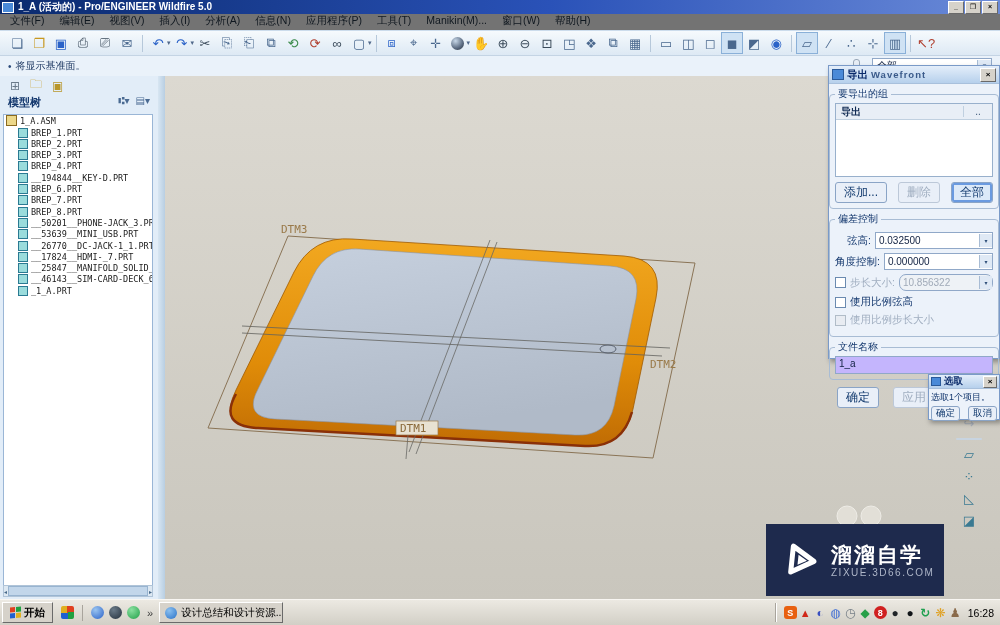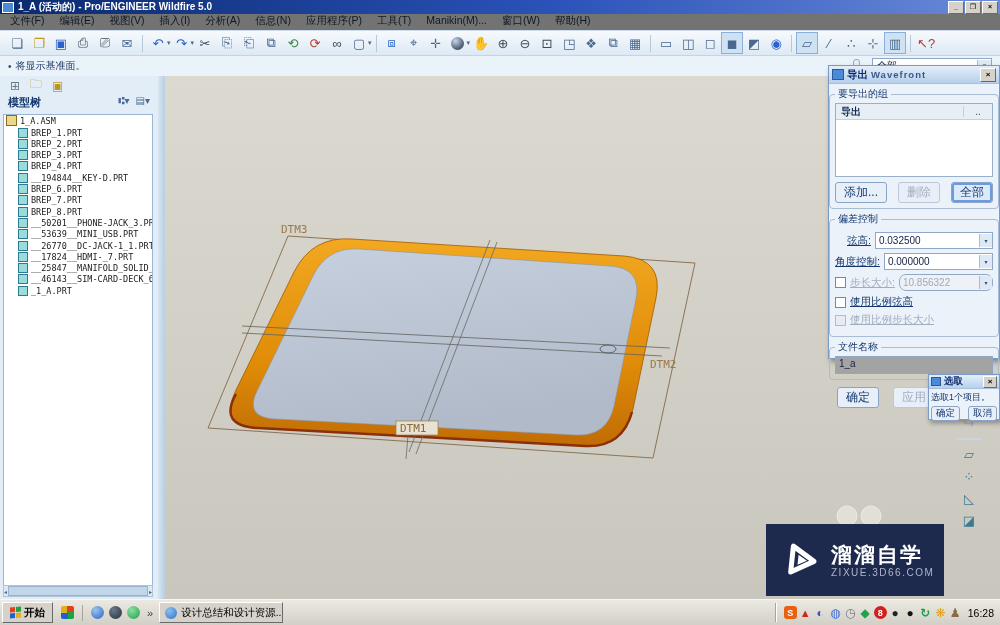--- a/index.html
+++ b/index.html
@@ -73,30 +73,30 @@
   .listhdr{display:flex;height:15px;background:#e8eef6;border-bottom:1px solid #c0d0e0;
     font-size:10px;align-items:center;}
   .listhdr .c1{flex:1;padding:0 5px;color:#102a52;}
   .listhdr .c2{width:28px;border-left:1px solid #c0d0e0;text-align:center;color:#405a7a;}
   .btnrow{display:flex;justify-content:space-between;margin-top:5px;}
   .btn{background:#e9eff8;border:1px solid #8aa4c6;border-radius:3px;padding:1px 8px;
     font-size:12px;color:#123a6e;text-align:center;}
   .btn.disabled{color:#a0aec0;border-color:#bcc8d8;}
   .btn.focus{box-shadow:0 0 0 2px #6a9ae0 inset;background:#dcE9f8;}
   .frow{display:flex;align-items:center;margin:4px 0;gap:4px;}
-  .flabel{white-space:nowrap;text-decoration:underline;}
+  .flabel{white-space:nowrap;}
   .fcombo{display:flex;flex:1;background:#fff;border:1px solid #90a8c8;height:15px;align-items:center;}
   .fcombo .val{flex:1;padding:0 3px;font-size:10px;color:#102040;}
   .fcombo.off{background:#eef2f6;border-radius:7px;} .fcombo.off .val{color:#a0aab8;}
   .fcombo .cdd{width:12px;height:13px;background:#dfe9f5;border-left:1px solid #a8bcd4;font-size:6px;
     color:#30507a;display:flex;align-items:center;justify-content:center;}
   .cb{width:9px;height:9px;border:1px solid #6a8ab0;background:#fff;flex:0 0 auto;}
   .cb.off{border-color:#b0bcc8;background:#e8ecf2;}
   .graytext{color:#a0aec0;}
-  .textinput{display:block;width:150px;background:#a3a3a3;border:1px solid #90a8c8;height:14px;
+  .textinput{display:block;width:150px;background:#c4b5fd;border:1px solid #90a8c8;height:14px;
     font-size:10px;color:#102040;padding:1px 3px;}
   .dlgbtns{display:flex;justify-content:space-between;padding:4px 8px;}
   
   .seldlg{left:928px;top:374px;width:70px;height:44px;}
   .seldlg .dtitle{height:13px;font-size:9.5px;padding:0 2px;}
   .seldlg .body{font-size:9px;padding:2px 2px;color:#14386e;}
   .seldlg .dlgbtns{padding:0 2px;}
   .seldlg .btn{padding:0 4px;font-size:9.5px;}
   
   .filterstrip{position:absolute;left:952px;top:414px;width:34px;height:114px;

